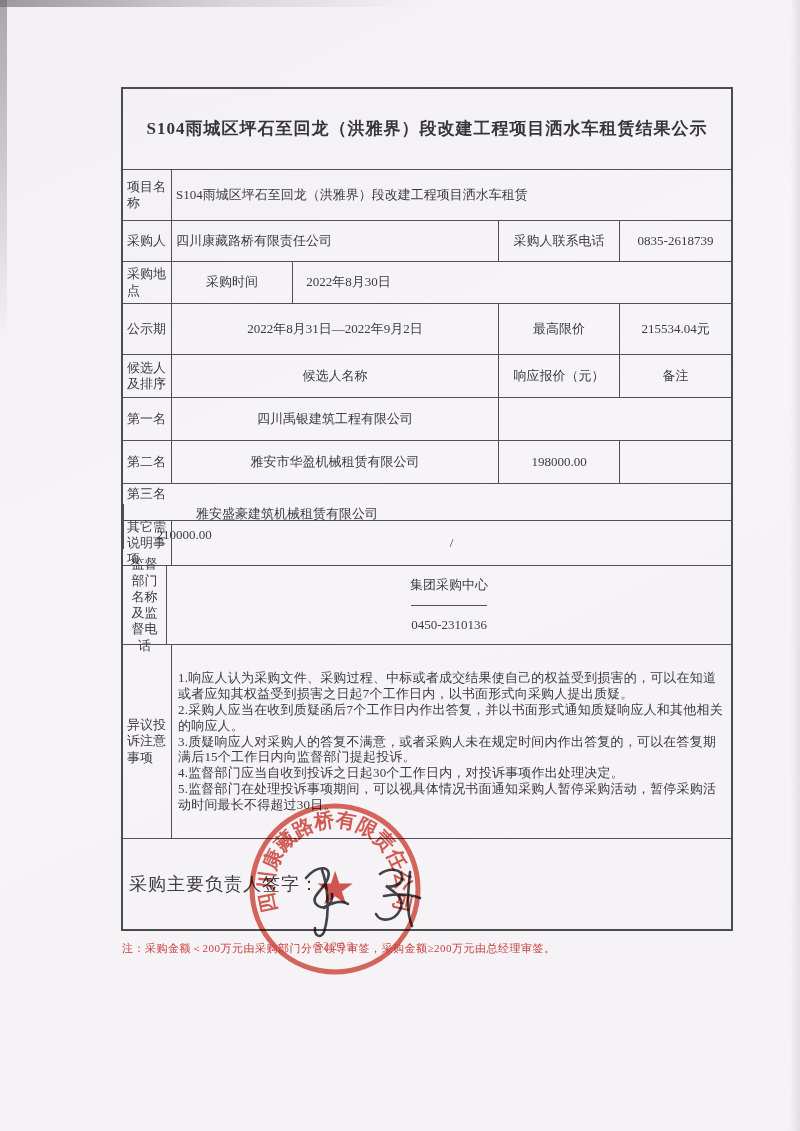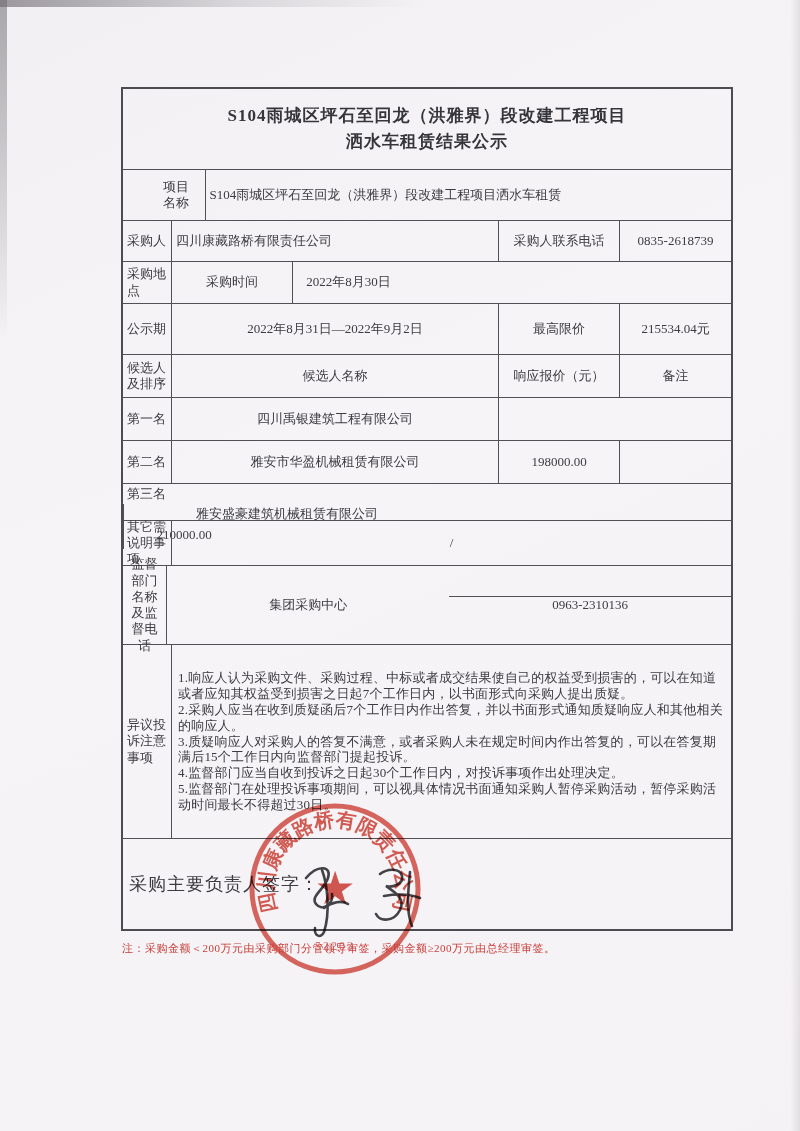--- a/index.html
+++ b/index.html
@@ -32,36 +32,36 @@
   .c1 { width:48px; }
   .c2 { width:327px; }
   .c3 { width:121px; justify-content:center; text-align:center; }
   .c4 { width:112px; justify-content:center; text-align:center; }
   .cmerge { width:560px; }
   .cfull { width:608px; }
   .center { justify-content:center; text-align:center; }
   .left { justify-content:flex-start; text-align:left; }
 
   .h-title   { height:80px; }
-  .h-project { height:51px;padding-left:36px; }
+  .h-project { height:51px; }
   .h-buyer   { height:41px; }
   .h-loc     { height:42px; }
   .h-pub     { height:51px; }
   .h-chead   { height:43px; }
   .h-cand    { height:43px; }
   .h-cand3   { height:37px;flex-direction:column; }
   .h-other   { height:45px; }
   .h-superv  { height:79px; }
   .h-obj     { height:194px; }
   .h-sign    { height:91px; }
 
-  .title-cell { flex-direction:column; justify-content:center; text-align:center;
+  .title-cell { flex-direction:row; justify-content:center; text-align:center;
     font-weight:bold; font-size:17px; letter-spacing:1px; line-height:1.55; color:#35353a; }
 
-  .superv-right { width:641px; display:flex; flex-direction:row; }
+  .superv-right { width:641px; display:flex; flex-direction:column; }
   .superv-sub { flex:1; display:flex; align-items:center; justify-content:center; text-align:center; }
   .superv-sub + .superv-sub { border-top:1.4px solid #515155; }
   .superv-label { text-align:center; justify-content:center; }
 
   .obj-content { flex-direction:column; align-items:flex-start; justify-content:center; padding:6px 8px 6px 6px; }
   .obj-item { line-height:1.22; letter-spacing:.2px; }
 
   .sign-cell { align-items:center; padding-left:6px; font-size:18px; letter-spacing:1px; }
 
   .footer-note {
@@ -142,21 +142,21 @@
 
   <div class="tr h-other">
     <div class="td c1">其它需说明事项</div>
     <div class="td cmerge center">/</div>
   </div>
 
   <div class="tr h-superv">
     <div class="td c1 superv-label">监督部门名称及监督电话</div>
     <div class="superv-right td" style="padding:0; border-left:1.4px solid #515155;">
       <div class="superv-sub">集团采购中心</div>
-      <div class="superv-sub">0963-2310136</div>
+      <div class="superv-sub">0450-2310136</div>
     </div>
   </div>
 
   <div class="tr h-obj">
     <div class="td c1">异议投诉注意事项</div>
     <div class="td cmerge obj-content">
       <div class="obj-item">1.响应人认为采购文件、采购过程、中标或者成交结果使自己的权益受到损害的，可以在知道或者应知其权益受到损害之日起7个工作日内，以书面形式向采购人提出质疑。</div>
       <div class="obj-item">2.采购人应当在收到质疑函后7个工作日内作出答复，并以书面形式通知质疑响应人和其他相关的响应人。</div>
       <div class="obj-item">3.质疑响应人对采购人的答复不满意，或者采购人未在规定时间内作出答复的，可以在答复期满后15个工作日内向监督部门提起投诉。</div>
       <div class="obj-item">4.监督部门应当自收到投诉之日起30个工作日内，对投诉事项作出处理决定。</div>

